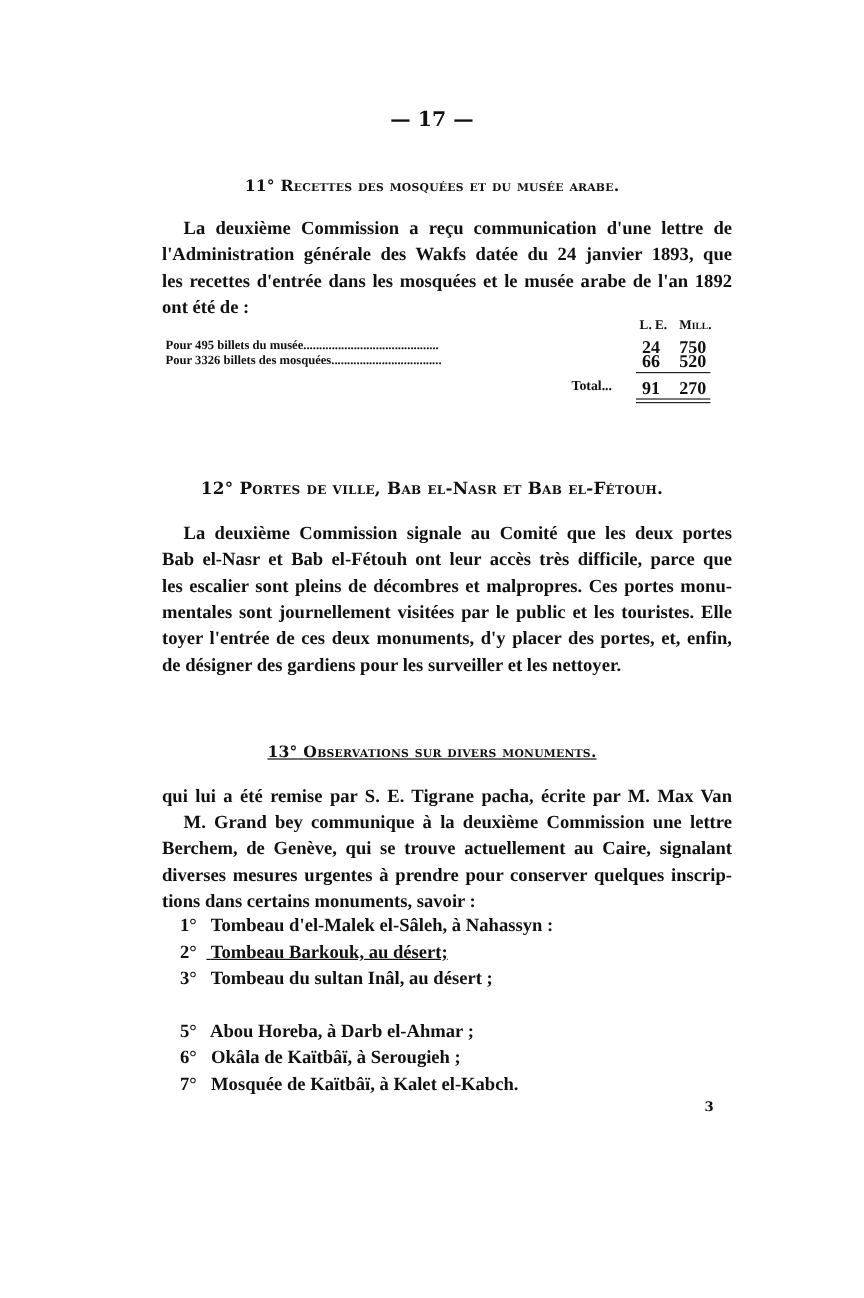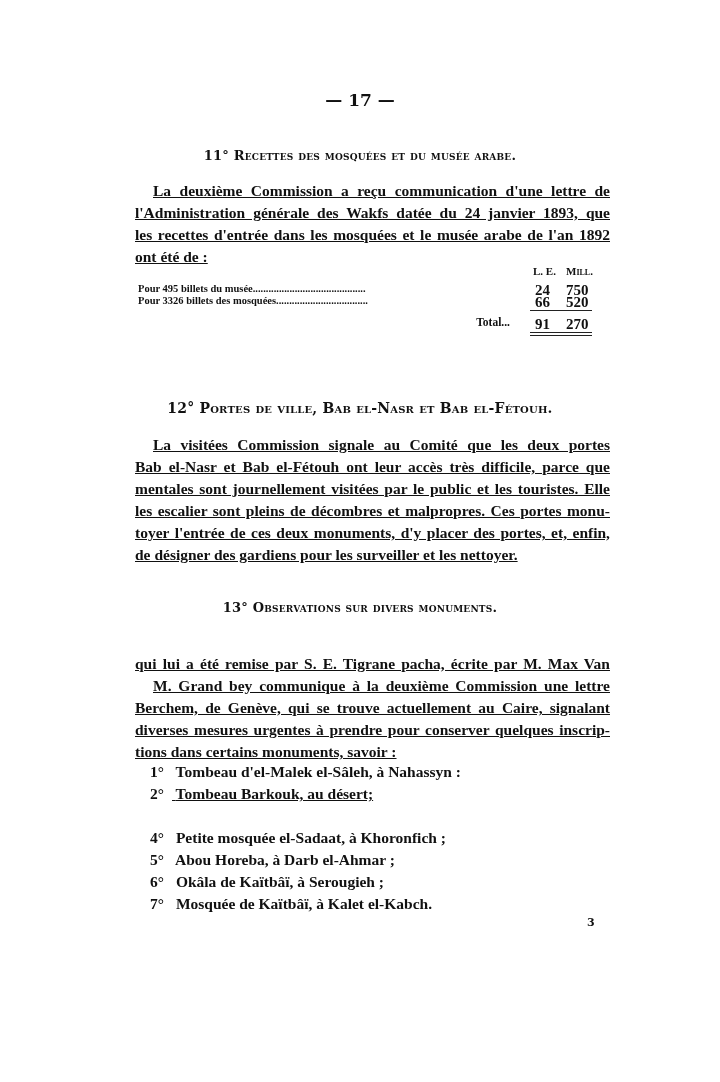--- a/index.html
+++ b/index.html
@@ -17,21 +17,21 @@
       position: absolute; left: 0; width: 720px; text-align: center;
       font-size: 13px; font-weight: bold; letter-spacing: 0.2px;
     }
     .heading .sc { font-variant: small-caps; }
     .para {
       position: absolute; left: 135px; width: 475px;
       font-size: 15.5px; line-height: 22px; text-align: justify;
       font-weight: bold;
       font-family: "Liberation Serif", "DejaVu Serif", serif;
     }
-    .para .line { display: block; text-align: justify; text-align-last: justify; white-space: nowrap; text-decoration: underline; }
+    .para .line { display: block; text-align: justify; text-align-last: justify; white-space: nowrap; }
     .para .line.last { text-align-last: left; }
     .para .line.indent { padding-left: 18px; }
     .ledger { position: absolute; left: 0; top: 0; width: 720px; font-family: "Liberation Serif", serif; font-weight: bold; }
     .ledger .hdr { position: absolute; top: 265px; font-size: 11px; font-variant: small-caps; }
     .ledger .row { position: absolute; left: 138px; width: 380px; font-size: 10.5px; white-space: nowrap; overflow: hidden; }
     .ledger .num { position: absolute; font-size: 15px; text-align: right; }
     .rule { position: absolute; height: 0; border-top: 1.5px solid #222; }
     .list-item {
       position: absolute; left: 150px; font-size: 15.5px; font-weight: bold;
       font-family: "Liberation Serif", "DejaVu Serif", serif; white-space: nowrap;
@@ -80,52 +80,52 @@
     <div class="rule" style="top:335px; left:530px; width:62px;"></div>
   </div>
 
 
   <div class="heading" style="top:400px; font-size:14px;">
     <span>12°</span>
     <span class="sc">Portes de ville, Bab el-Nasr et Bab el-Fétouh.</span>
   </div>
 
   <div class="para" style="top:434px;">
-    <span class="line indent">La visitées Commission signale au Comité que les deux portes</span>
+    <span class="line indent">La deuxième Commission signale au Comité que les deux portes</span>
     <span class="line">Bab el-Nasr et Bab el-Fétouh ont leur accès très difficile, parce que</span>
+    <span class="line">les escalier sont pleins de décombres et malpropres. Ces portes monu-</span>
     <span class="line">mentales sont journellement visitées par le public et les touristes. Elle</span>
-    <span class="line">les escalier sont pleins de décombres et malpropres. Ces portes monu-</span>
     <span class="line">toyer l'entrée de ces deux monuments, d'y placer des portes, et, enfin,</span>
     <span class="line last">de désigner des gardiens pour les surveiller et les nettoyer.</span>
   </div>
 
-  <div class="heading" style="top:600px;">
+  <div class="heading" style="top:620px;text-decoration:underline;">
     <span>13°</span>
     <span class="sc">Observations sur divers monuments.</span>
   </div>
 
   <div class="para" style="top:653px;">
     <span class="line">qui lui a été remise par S. E. Tigrane pacha, écrite par M. Max Van</span>
     <span class="line indent">M. Grand bey communique à la deuxième Commission une lettre</span>
     <span class="line">Berchem, de Genève, qui se trouve actuellement au Caire, signalant</span>
     <span class="line">diverses mesures urgentes à prendre pour conserver quelques inscrip-</span>
     <span class="line last">tions dans certains monuments, savoir :</span>
   </div>
 
   <div class="list-item" style="top:763px;">
     <span class="n">1°</span>
     <span>Tombeau d'el-Malek el-Sâleh, à Nahassyn :</span>
   </div>
   <div class="list-item" style="top:785px;text-decoration:underline;">
     <span class="n">2°</span>
     <span>Tombeau Barkouk, au désert;</span>
   </div>
-  <div class="list-item" style="top:829px;">
-    <span class="n">4°</span>
-    <span>Petite mosquée el-Sadaat, à Khoronfich ;</span>
+  <div class="list-item" style="top:807px;">
+    <span class="n">3°</span>
+    <span>Tombeau du sultan Inâl, au désert ;</span>
   </div>
   <div class="list-item" style="top:851px;">
     <span class="n">5°</span>
     <span>Abou Horeba, à Darb el-Ahmar ;</span>
   </div>
   <div class="list-item" style="top:873px;">
     <span class="n">6°</span>
     <span>Okâla de Kaïtbâï, à Serougieh ;</span>
   </div>
   <div class="list-item" style="top:895px;">

